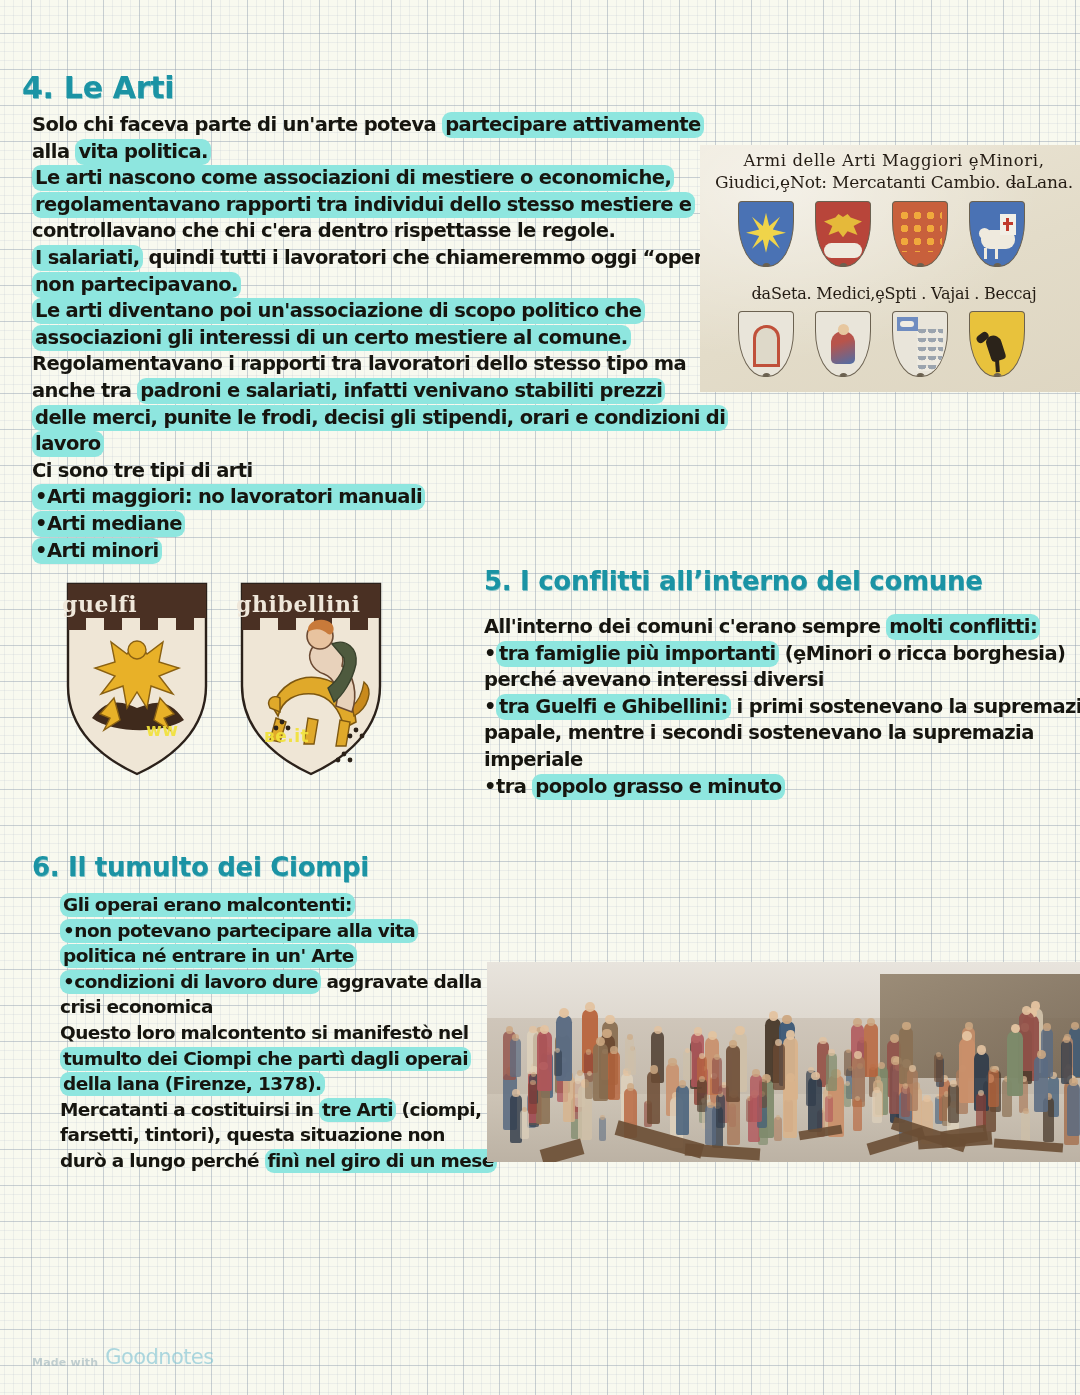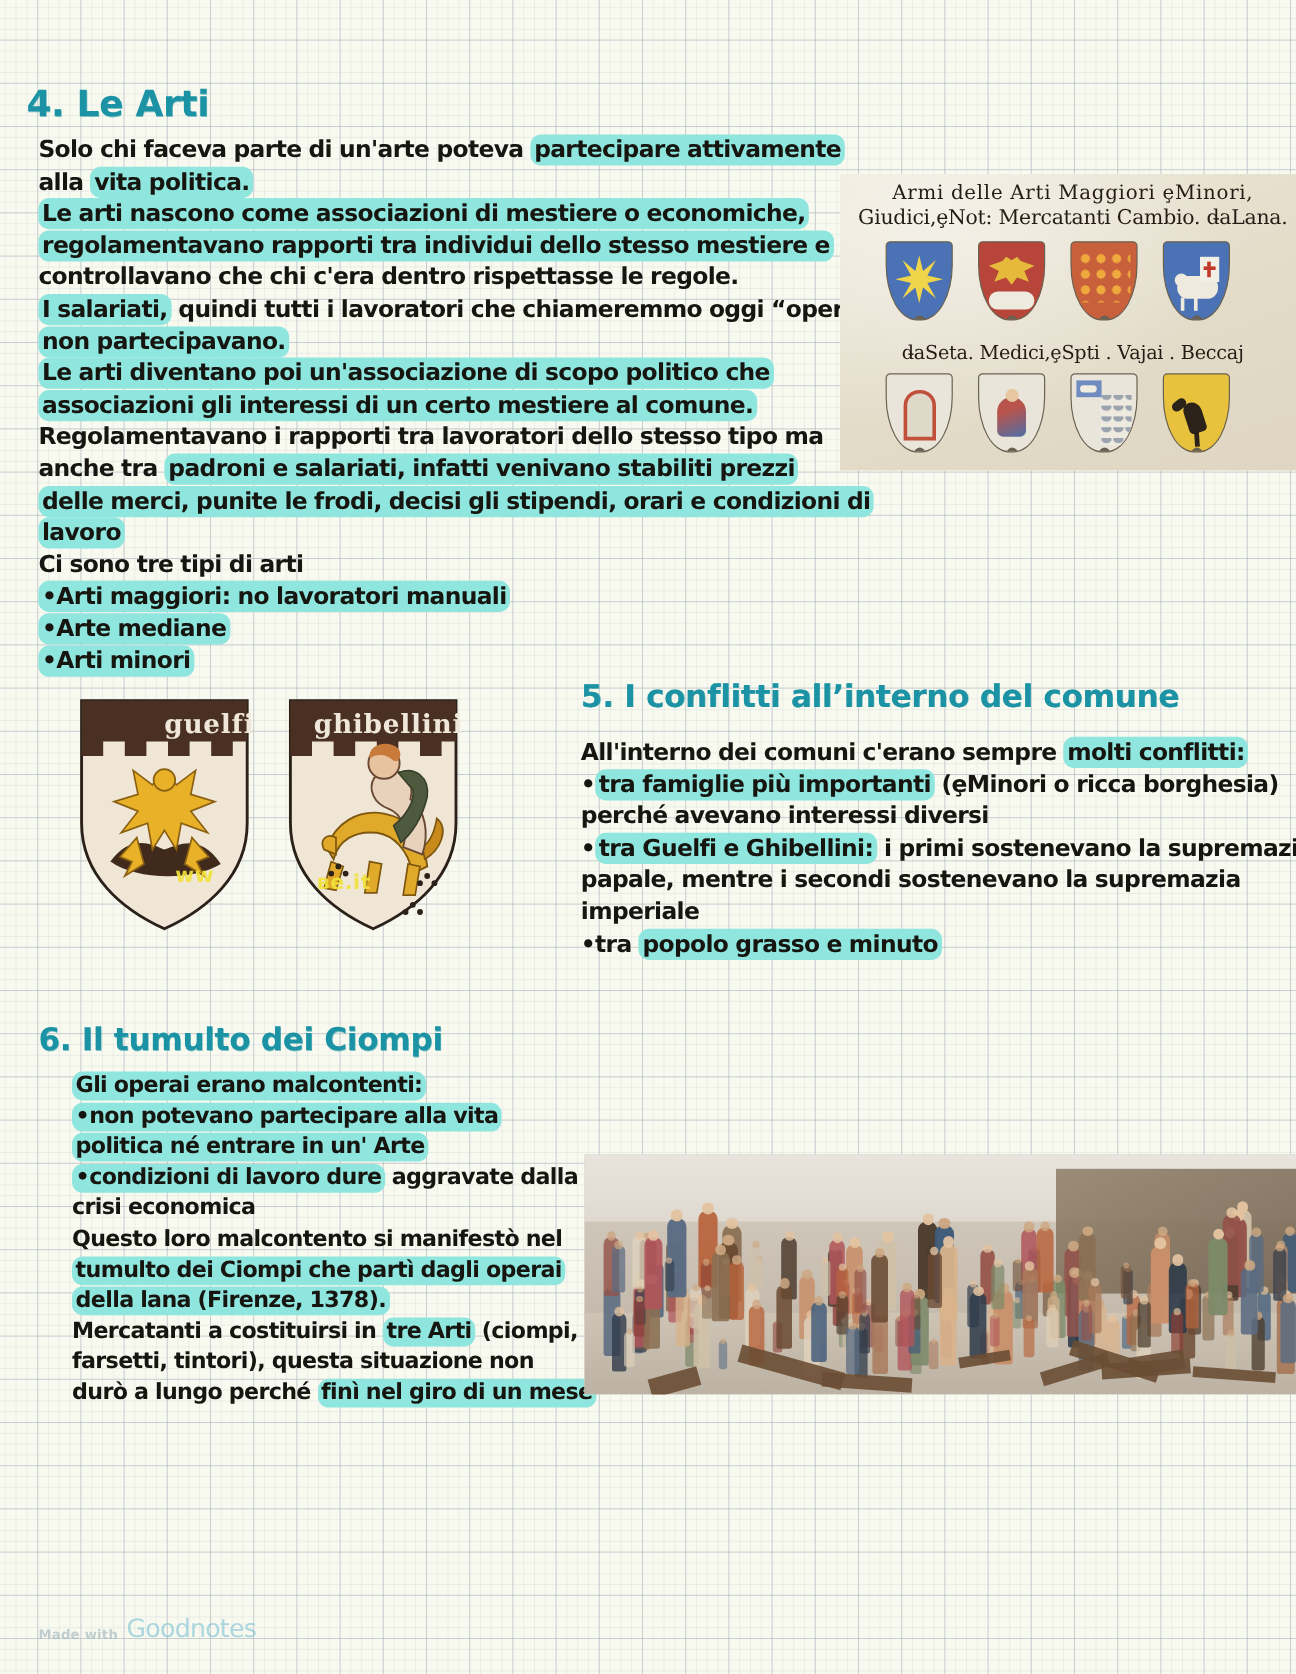--- a/index.html
+++ b/index.html
@@ -108,21 +108,21 @@
   .vairtop{position:absolute;left:4px;top:8%;width:38%;height:22%;background:#6f8cc0;}
   .vairtop:after{content:"";position:absolute;left:14%;top:28%;width:68%;height:44%;background:#f0ece2;border-radius:6px;}
   .goat{position:absolute;left:46%;top:36%;width:15px;height:26px;margin-left:-7px;
      background:#2b231a;border-radius:7px 9px 4px 4px;transform:rotate(-18deg);}
   .goat:after{content:"";position:absolute;left:-8px;top:-5px;width:13px;height:8px;background:#2b231a;border-radius:5px;transform:rotate(-20deg);}
   .goat:before{content:"";position:absolute;left:2px;bottom:-11px;width:4px;height:14px;background:#2b231a;transform:rotate(14deg);}
 
   
   .crest{position:absolute;width:150px;height:200px;}
   .crest .sv{position:absolute;inset:0;}
-  .crest .nm{position:absolute;left:0;right:0;top:13px;text-align:right;
+  .crest .nm{position:absolute;left:0;right:0;top:13px;text-align:left;
     color:#efe7da;font-size:22px;font-family:"DejaVu Serif", serif;
     font-weight:bold;letter-spacing:.6px;white-space:nowrap;}
   #crest-guelfi{left:62px;top:578px;}
   #crest-ghib{left:236px;top:578px;}
   .wm{position:absolute;color:#f2e23a;font-size:17px;font-weight:bold;
       font-family:"DejaVu Sans", sans-serif;letter-spacing:.5px;opacity:.92;}
 
   
   #ciompi{left:487px;top:962px;width:556px;height:200px;background:#d9cfc2;}
   #ciompi .sky{position:absolute;left:0;right:0;top:0;height:30%;
@@ -159,21 +159,21 @@
       <p><mark>I salariati,</mark><span> quindi tutti i lavoratori che chiameremmo oggi “operai”,</span></p>
       <p><mark>non partecipavano.</mark></p>
       <p><mark>Le arti diventano poi un'associazione di scopo politico che</mark></p>
       <p><mark>associazioni gli interessi di un certo mestiere al comune.</mark></p>
       <p><span>Regolamentavano i rapporti tra lavoratori dello stesso tipo ma</span></p>
       <p><span>anche tra </span><mark>padroni e salariati, infatti venivano stabiliti prezzi</mark></p>
       <p><mark>delle merci, punite le frodi, decisi gli stipendi, orari e condizioni di</mark></p>
       <p><mark>lavoro</mark></p>
       <p><span>Ci sono tre tipi di arti</span></p>
       <p><mark>•Arti maggiori: no lavoratori manuali</mark></p>
-      <p><mark>•Arte mediane</mark></p>
+      <p><mark>•Arti mediane</mark></p>
       <p><mark>•Arti minori</mark></p>
     </div>
 
   <div class="imgbox" id="arms">
     <div class="plate"></div>
     <div class="cap cap1">Armi  delle  Arti  Maggiori ȩMinori,</div>
     <div class="cap cap2">Giudici,ȩNot: Mercatanti Cambio. d̵̵aLana.</div>
     <div class="cap cap3">d̵̵aSeta. Medici,ȩSpti . Vajai .            Beccaj</div>
 
     <div class="shield sh-blue" style="left:38px;top:56px;">

